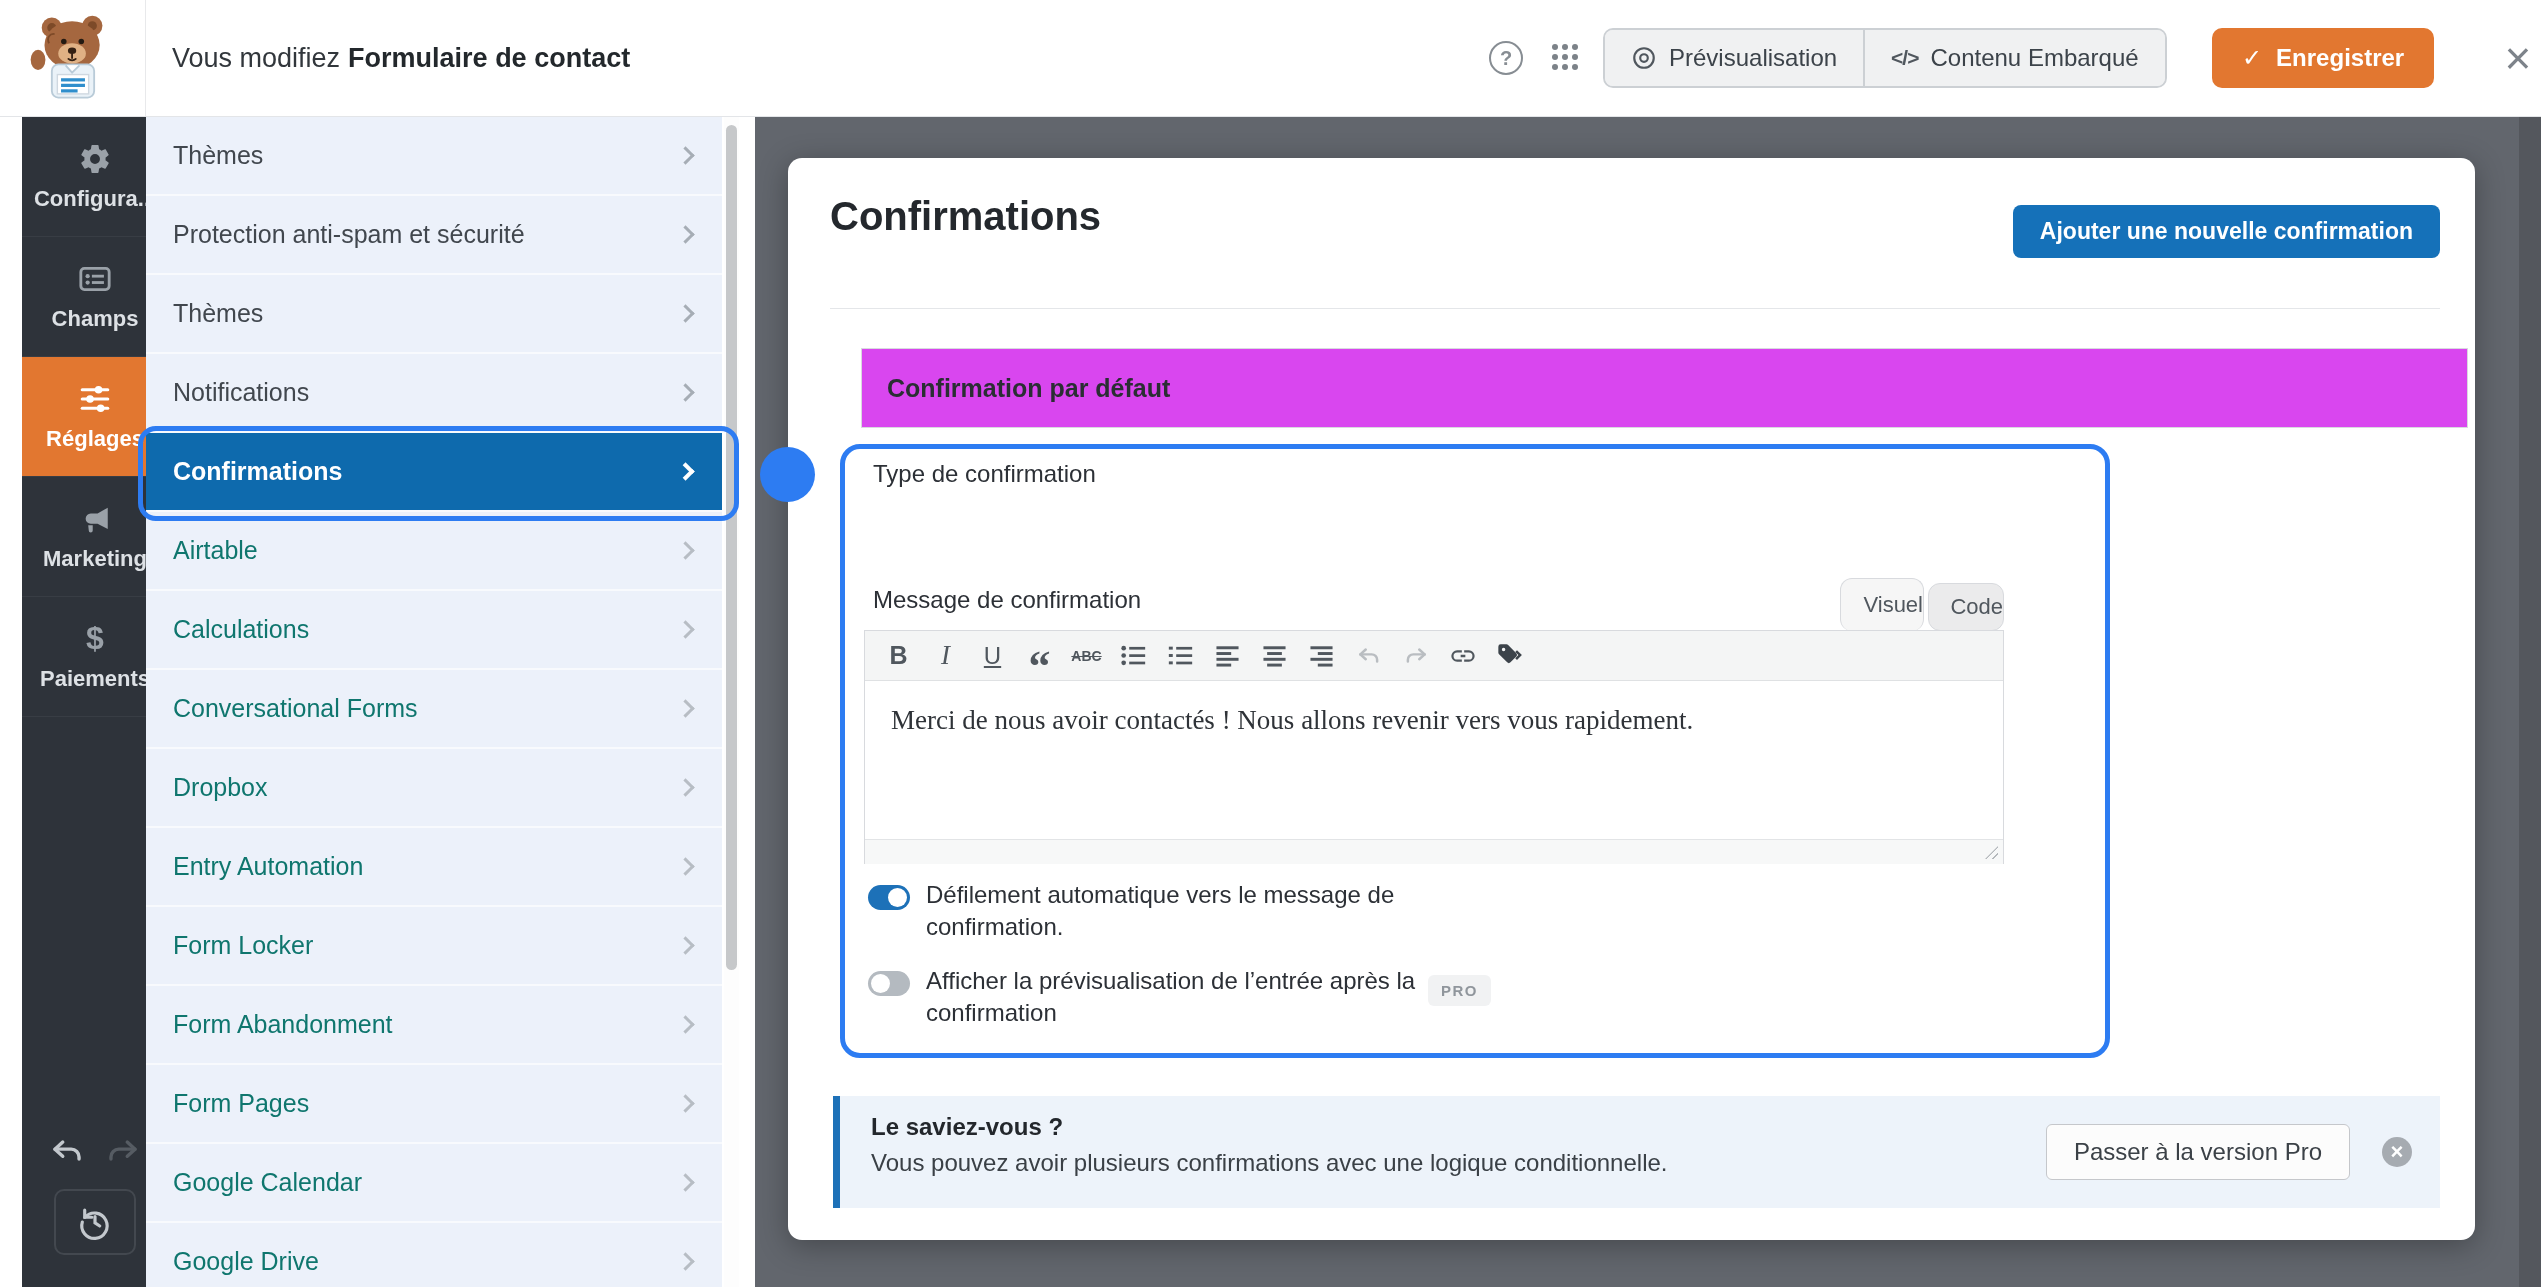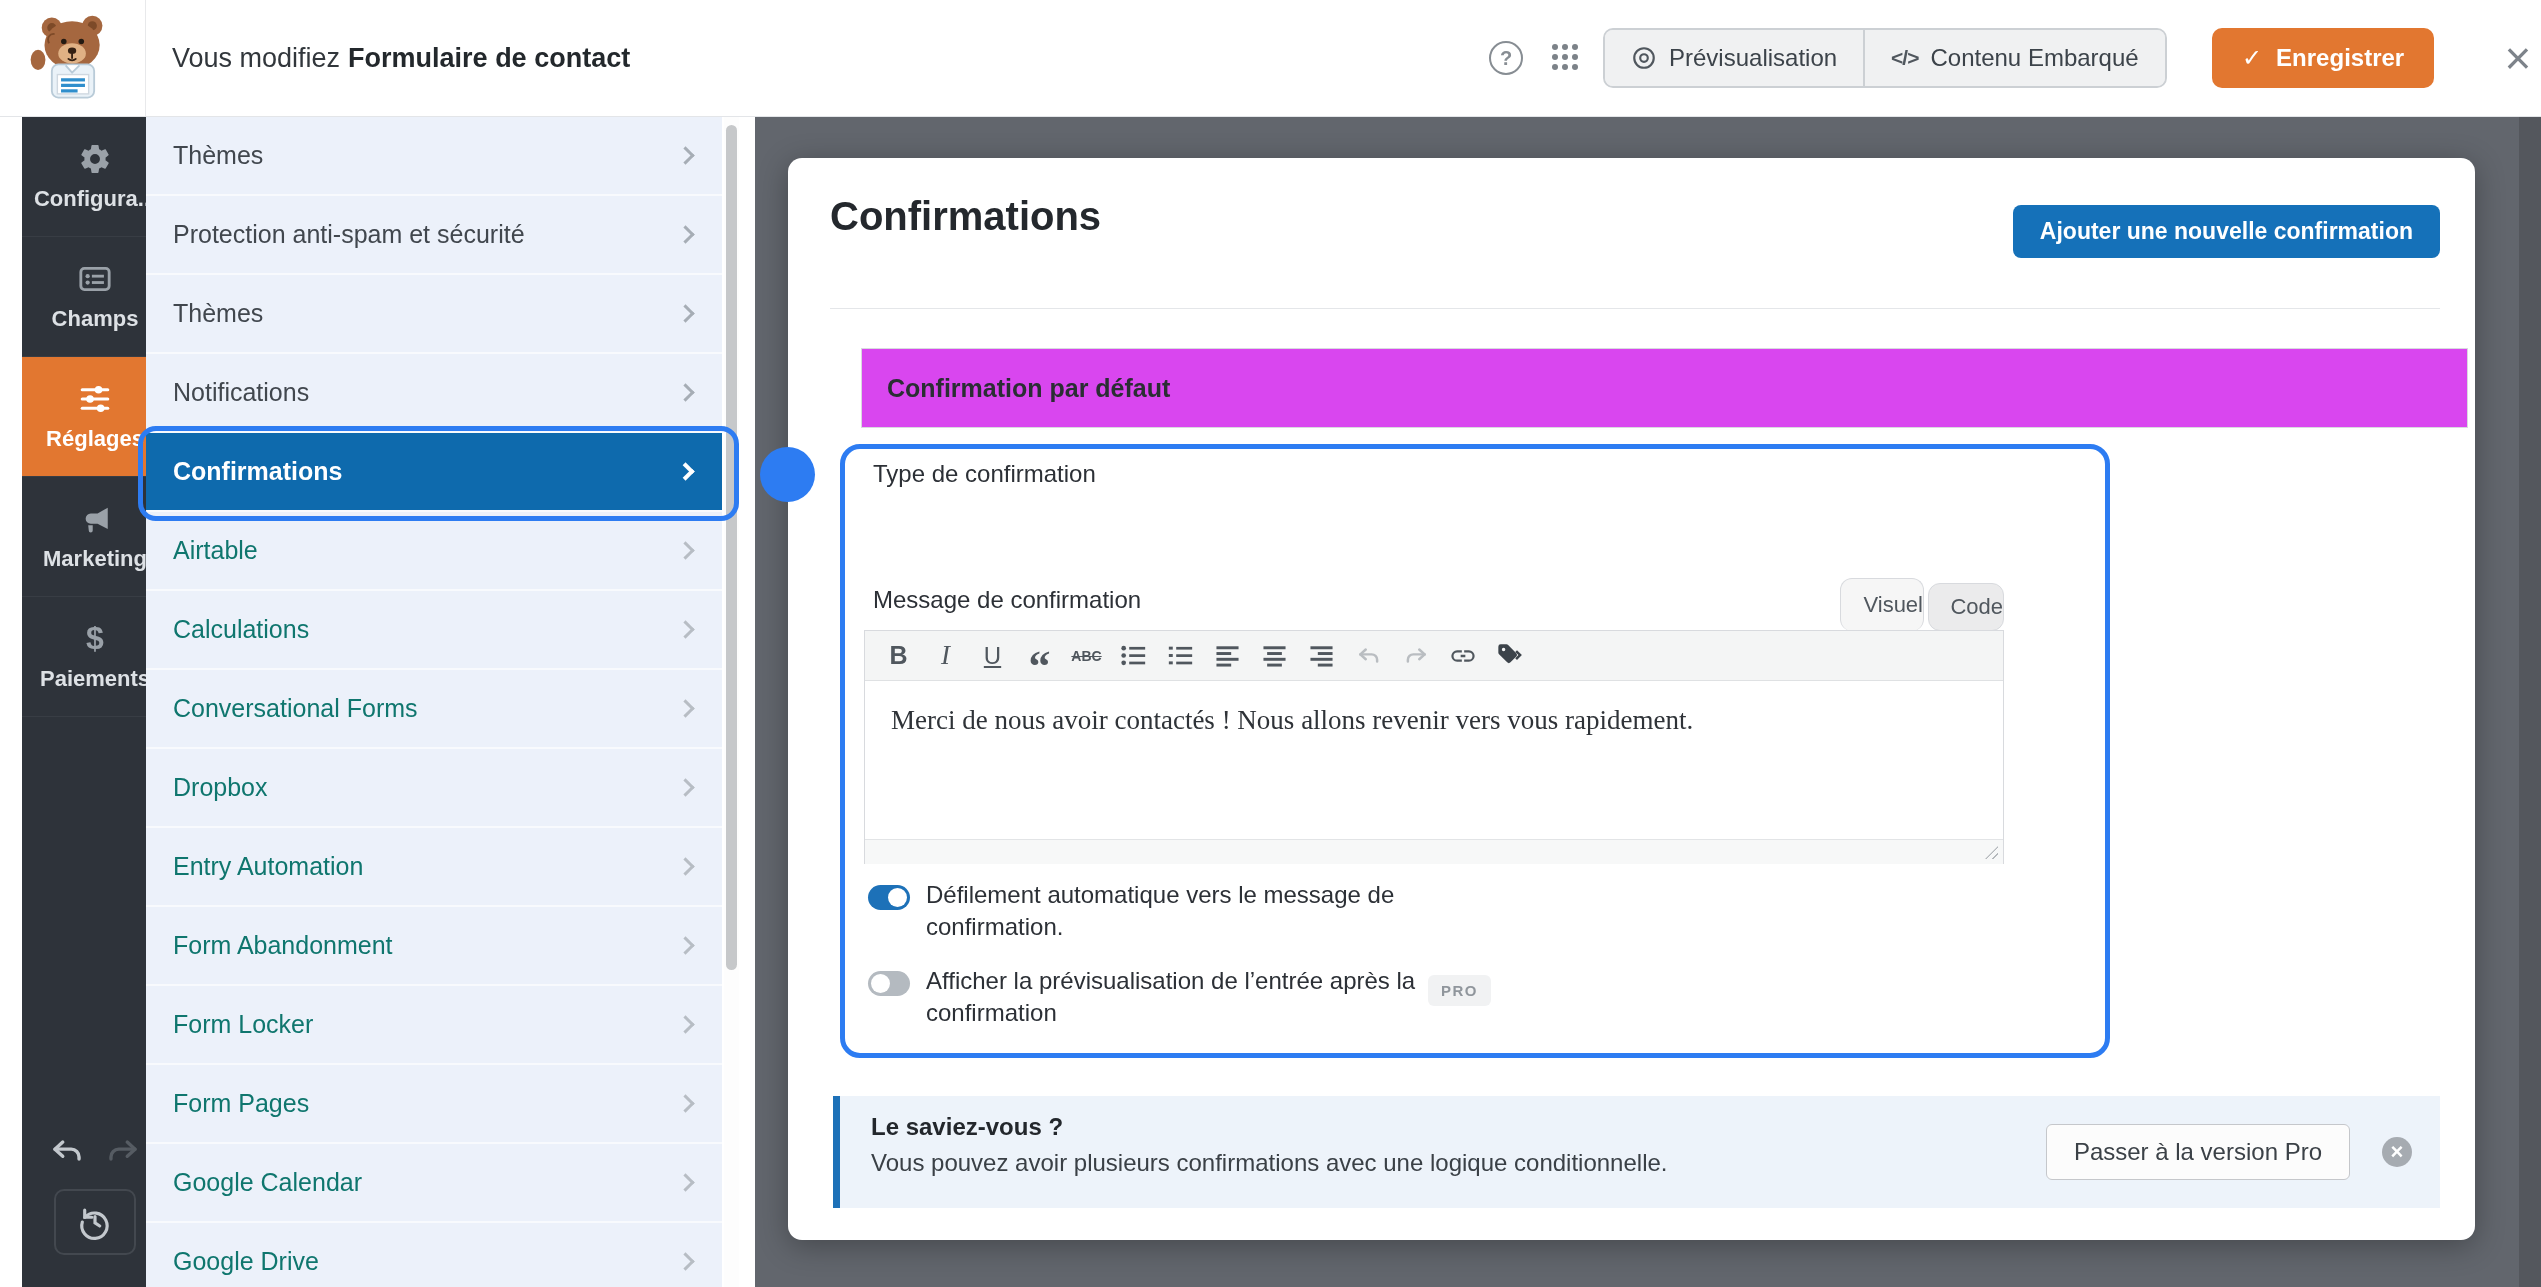--- a/index.html
+++ b/index.html
@@ -259,25 +259,25 @@
         </div>
       <div class="nav-item locked">
           <span>Dropbox</span>
           <span class="chev"></span>
         </div>
       <div class="nav-item locked">
           <span>Entry Automation</span>
           <span class="chev"></span>
         </div>
       <div class="nav-item locked">
+          <span>Form Locker</span>
+          <span class="chev"></span>
+        </div>
+      <div class="nav-item locked">
           <span>Form Abandonment</span>
-          <span class="chev"></span>
-        </div>
-      <div class="nav-item locked">
-          <span>Form Locker</span>
           <span class="chev"></span>
         </div>
       <div class="nav-item locked">
           <span>Form Pages</span>
           <span class="chev"></span>
         </div>
       <div class="nav-item locked">
           <span>Google Calendar</span>
           <span class="chev"></span>
         </div>

